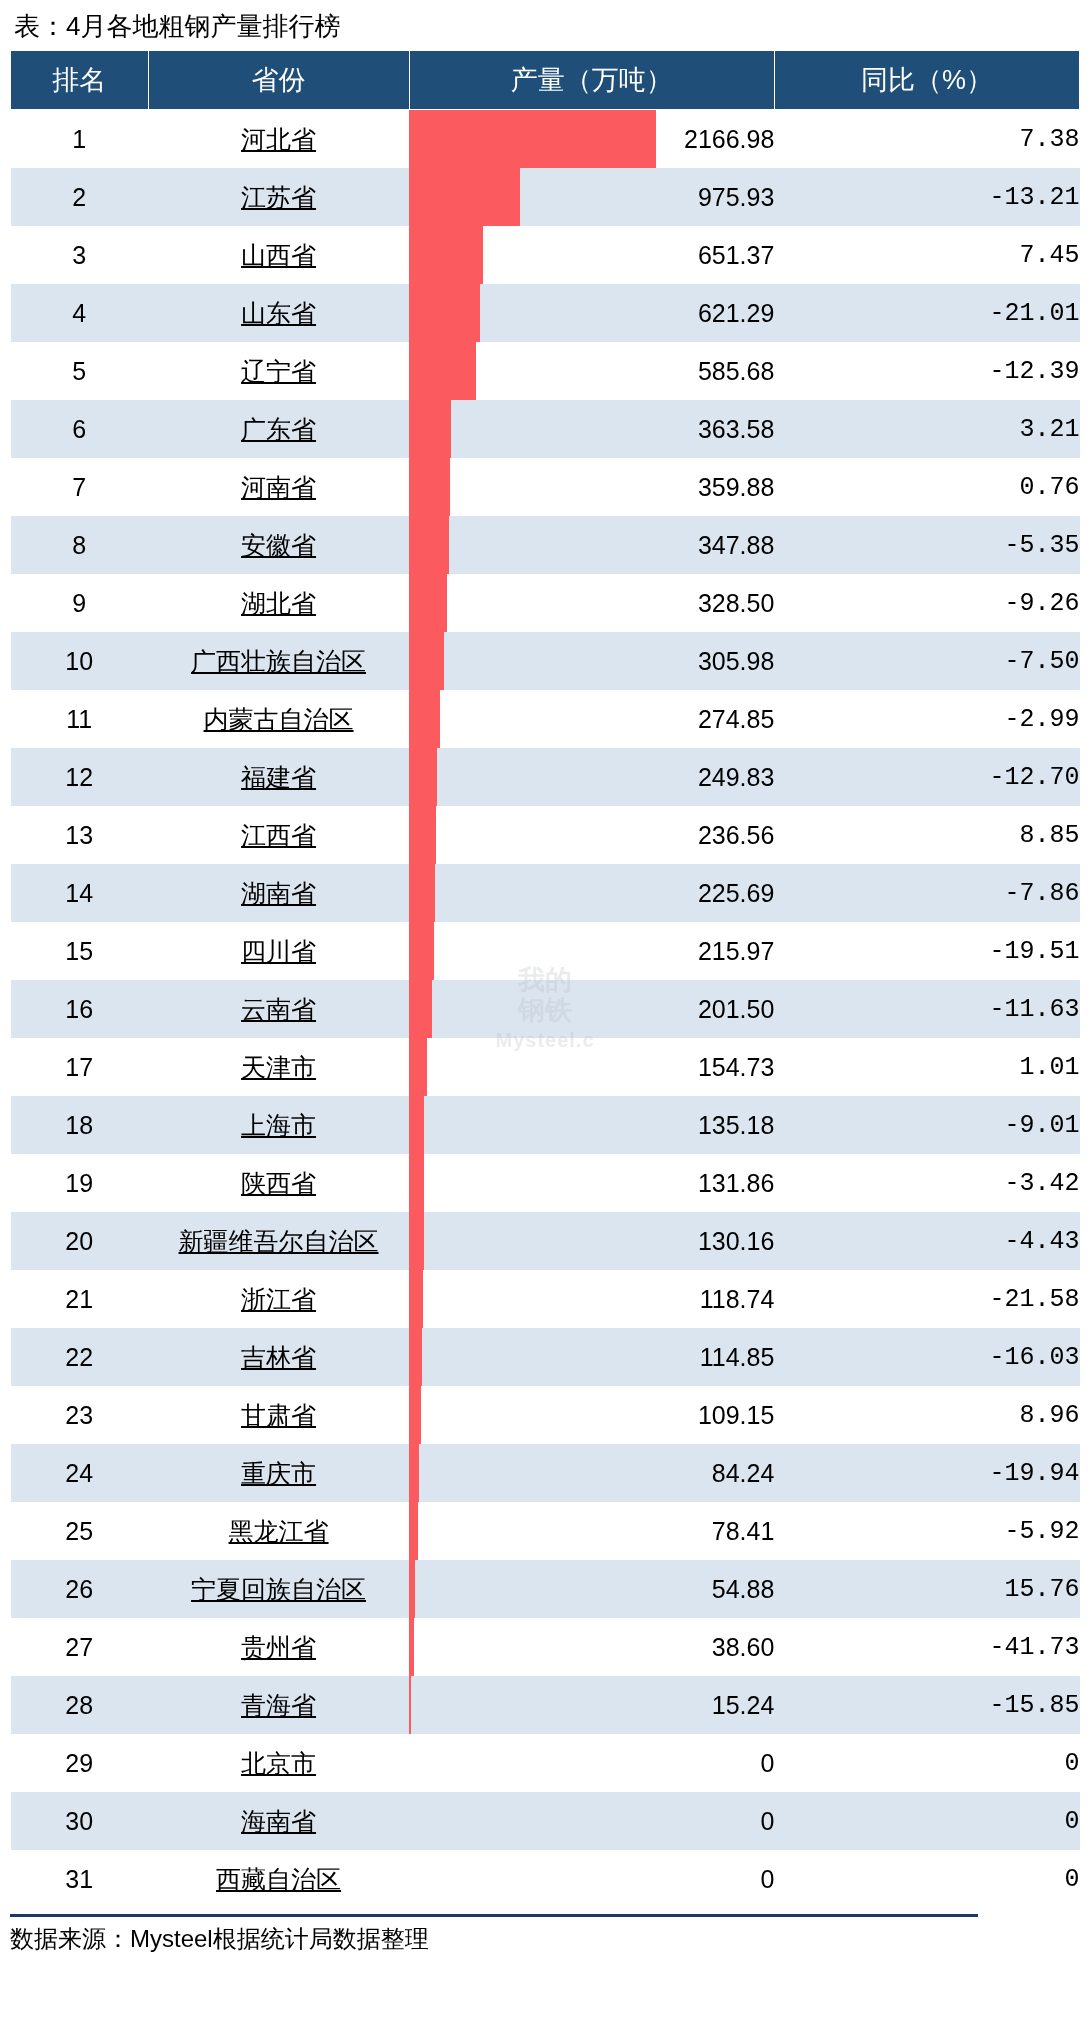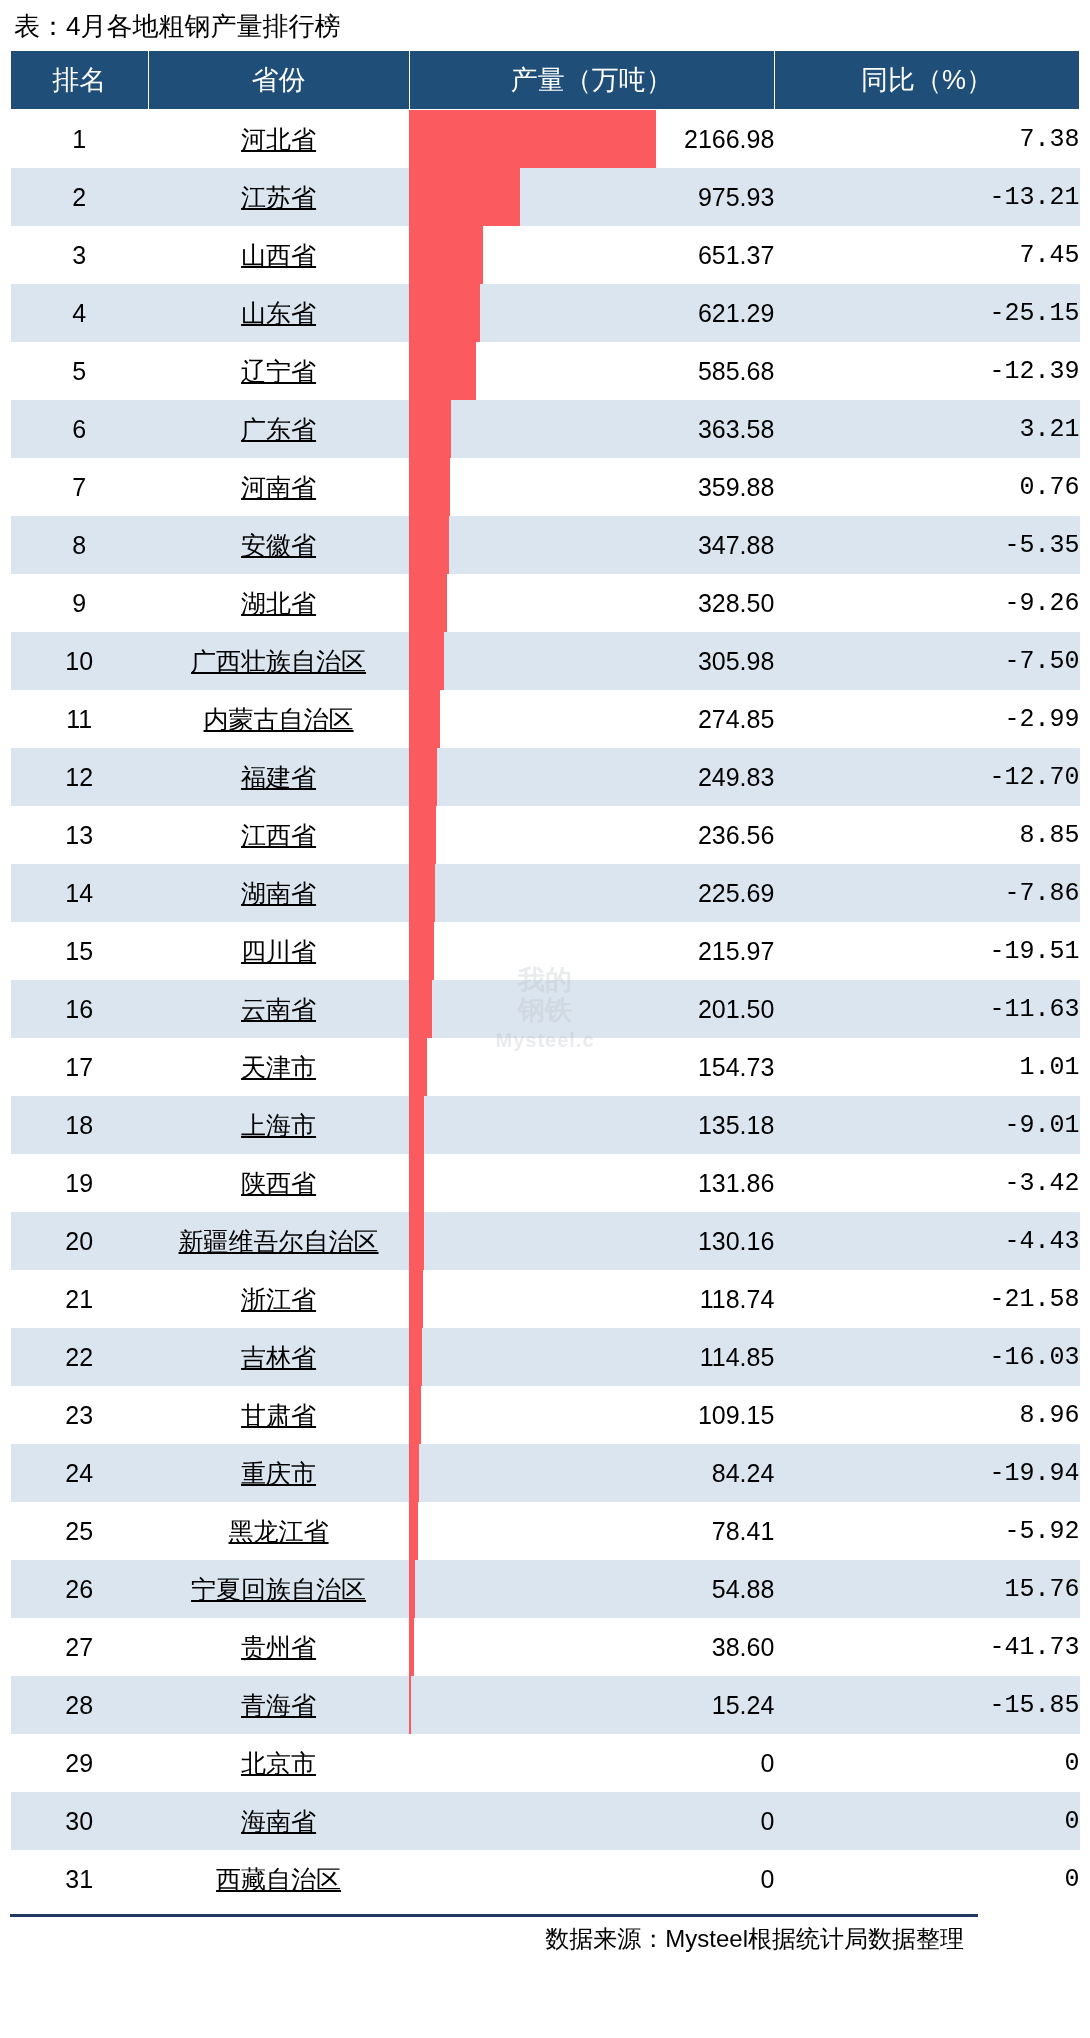--- a/index.html
+++ b/index.html
@@ -99,21 +99,21 @@
     color: #b9bfc6;
     font-size: 27px;
     line-height: 30px;
     font-weight: bold;
   }
   .watermark .wm2 { font-size: 20px; letter-spacing: 1px; }
   .footer {
     margin-top: 6px;
     border-top: 3px solid #1f3864;
     padding-top: 6px;
-    text-align: right;
+    text-align: left;
     font-size: 24px;
     padding-right: 14px;
   }
 </style>
 </head>
 <body>
 
 <div class="page">
 
   <div class="title">表：4月各地粗钢产量排行榜</div>
@@ -149,21 +149,21 @@
         <tr class="odd">
           <td class="rank">3</td>
           <td class="prov">山西省</td>
           <td class="out"><div class="bar" style="width: 74.347px; background: rgb(251, 90, 95);"></div><span class="val">651.37</span></td>
           <td class="yoy">7.45</td>
         </tr>
         <tr class="even">
           <td class="rank">4</td>
           <td class="prov">山东省</td>
           <td class="out"><div class="bar" style="width: 70.889px; background: rgb(251, 90, 95);"></div><span class="val">621.29</span></td>
-          <td class="yoy">-25.15</td>
+          <td class="yoy">-21.01</td>
         </tr>
         <tr class="odd">
           <td class="rank">5</td>
           <td class="prov">辽宁省</td>
           <td class="out"><div class="bar" style="width: 66.69px; background: rgb(251, 90, 95);"></div><span class="val">585.68</span></td>
           <td class="yoy">-12.39</td>
         </tr>
         <tr class="even">
           <td class="rank">6</td>
           <td class="prov">广东省</td>

